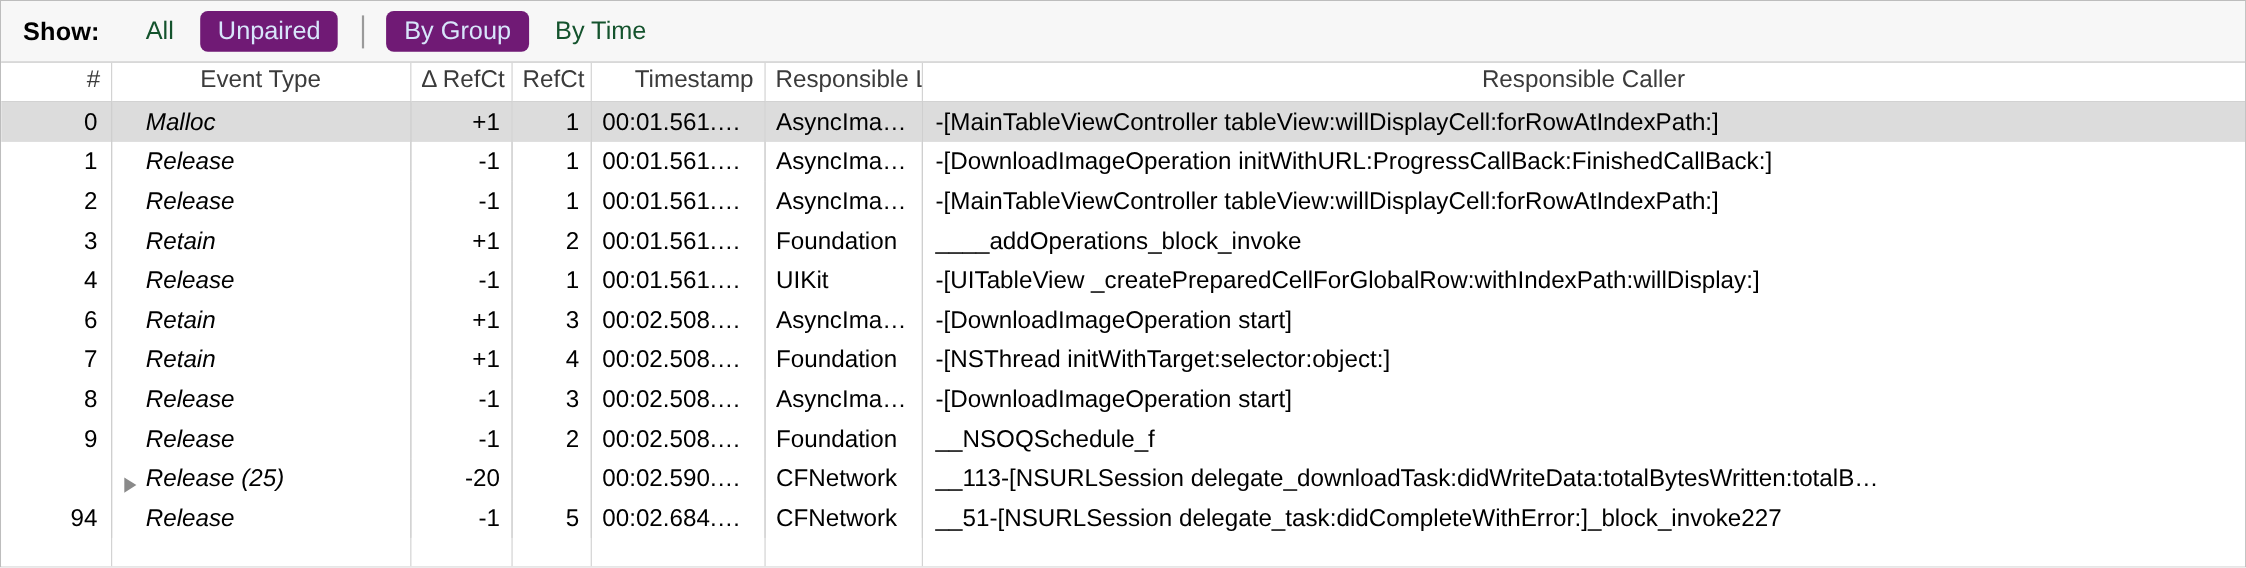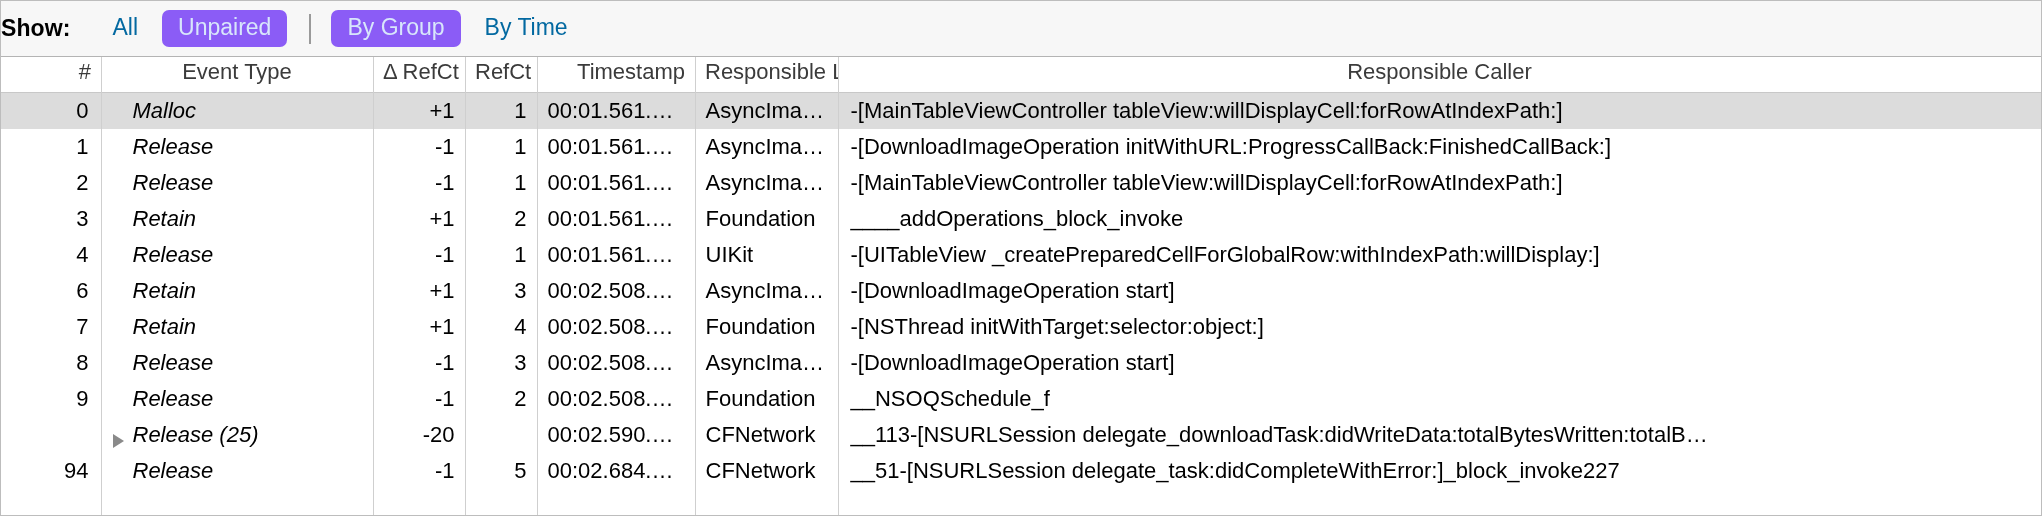--- a/index.html
+++ b/index.html
@@ -20,46 +20,46 @@
     border: 1px solid #bdbdbd;
     overflow: hidden;
   }
 
   
   .filter-bar {
     height: 56px;
     box-sizing: border-box;
     display: flex;
     align-items: center;
-    padding-left: 0;
+    padding-left: 20px;
     background: #f7f7f7;
     border-bottom: 1px solid #b4b4b4;
   }
   .filter-bar .show-label {
     font-size: 23px;
     color: #000000;
     font-weight: bold;
     margin-right: 22px;
     letter-spacing: 0.1px;
   }
   .seg-btn {
     font-size: 23px;
-    color: #0369a1;
+    color: #14532d;
     background: transparent;
     border: none;
     border-radius: 7px;
     padding: 6px 16px 8px 16px;
     margin: 0 4px;
     line-height: 1;
     cursor: default;
     font-family: inherit;
     white-space: nowrap;
   }
   .seg-btn.active {
-    background: #8b5cf6;
+    background: #701a75;
     color: #d8e6fb;
   }
   .seg-sep {
     width: 2px;
     height: 30px;
     background: #9a9a9a;
     margin: 0 16px 0 18px;
   }
 
   

